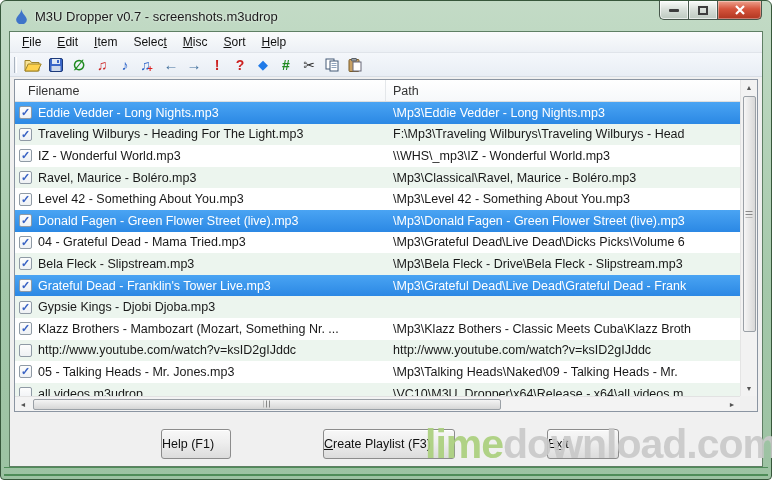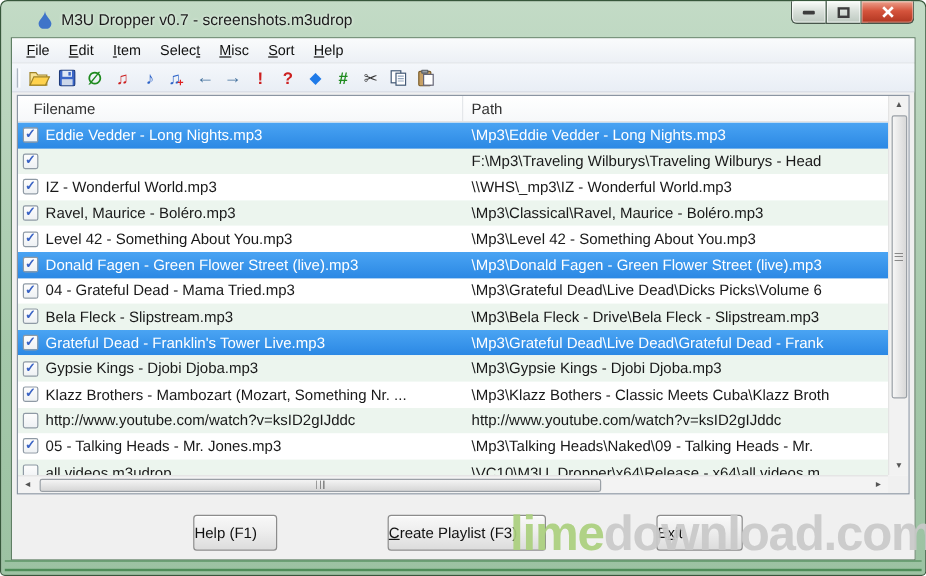--- a/index.html
+++ b/index.html
@@ -5,21 +5,21 @@
   * { margin:0; padding:0; box-sizing:border-box; }
   html,body { width:772px; height:480px; overflow:hidden; background:#fff;
               font-family:"Liberation Sans", sans-serif; }
   .window { position:relative; width:772px; height:480px;
             background:linear-gradient(#c3dbc6, #a4c8aa 60%, #9cc2a2);
             border:1px solid #37573b; border-radius:6px 6px 4px 4px; }
   .window::after { content:""; position:absolute; left:3px; right:3px; bottom:3px; height:6px;
             border-top:1px solid #4e8c58; border-bottom:2px solid #4e8c58; pointer-events:none; }
 
   
-  .titlebar { height:30px; display:flex; align-items:center; padding-left:30px; gap:7px; }
+  .titlebar { height:30px; display:flex; align-items:center; padding-left:14px; gap:7px; }
   .app-icon { width:13px; height:15px; flex:none; }
   .title-text { font-size:13px; color:#1b1b1b; text-shadow:0 0 3px rgba(255,255,255,.9); }
   .win-buttons { position:absolute; top:0; right:9px; display:flex; z-index:5; }
   .wb { width:29px; height:19px; border:1px solid #47564b; border-top:none;
         background:linear-gradient(#fbfdfb, #d9e0da 45%, #bdc9c0);
         display:flex; align-items:center; justify-content:center;
         box-shadow:inset 0 0 0 1px rgba(255,255,255,.65); }
   .wb.min { border-radius:0 0 0 5px; border-right:none; }
   .wb.max { border-right:none; }
   .wb.close { width:45px; border-radius:0 0 5px 0;
@@ -202,20 +202,21 @@
             <div class="row selected">
               <div class="cell-fn">
                 <span class="cb">✓</span>
                 <span>Eddie Vedder - Long Nights.mp3</span>
               </div>
               <div class="cell-path">\Mp3\Eddie Vedder - Long Nights.mp3</div>
             </div>
             <div class="row alt">
               <div class="cell-fn">
                 <span class="cb">✓</span>
+                <span>Traveling Wilburys - Heading For The Light.mp3</span>
               </div>
               <div class="cell-path">F:\Mp3\Traveling Wilburys\Traveling Wilburys - Head</div>
             </div>
             <div class="row">
               <div class="cell-fn">
                 <span class="cb">✓</span>
                 <span>IZ - Wonderful World.mp3</span>
               </div>
               <div class="cell-path">\\WHS\_mp3\IZ - Wonderful World.mp3</div>
             </div>
@@ -259,21 +260,20 @@
                 <span class="cb">✓</span>
                 <span>Grateful Dead - Franklin's Tower Live.mp3</span>
               </div>
               <div class="cell-path">\Mp3\Grateful Dead\Live Dead\Grateful Dead - Frank</div>
             </div>
             <div class="row alt">
               <div class="cell-fn">
                 <span class="cb">✓</span>
                 <span>Gypsie Kings - Djobi Djoba.mp3</span>
               </div>
-              <div class="cell-path">\Mp3\Gypsie Kings - Djobi Djoba.mp3</div>
             </div>
             <div class="row">
               <div class="cell-fn">
                 <span class="cb">✓</span>
                 <span>Klazz Brothers - Mambozart (Mozart, Something Nr. ...</span>
               </div>
               <div class="cell-path">\Mp3\Klazz Bothers - Classic Meets Cuba\Klazz Broth</div>
             </div>
             <div class="row alt">
               <div class="cell-fn">

